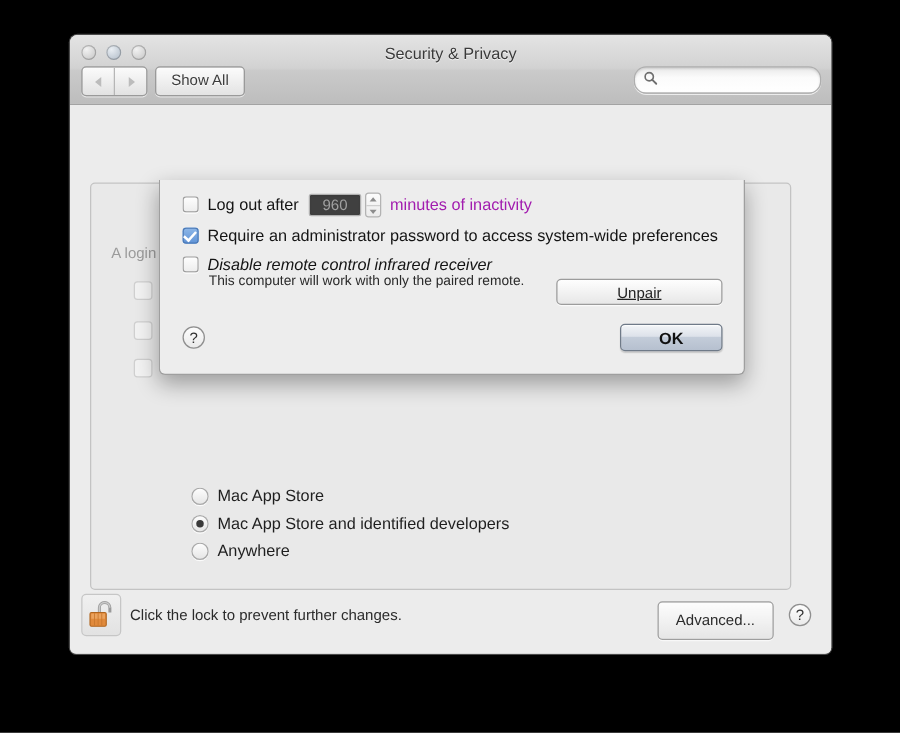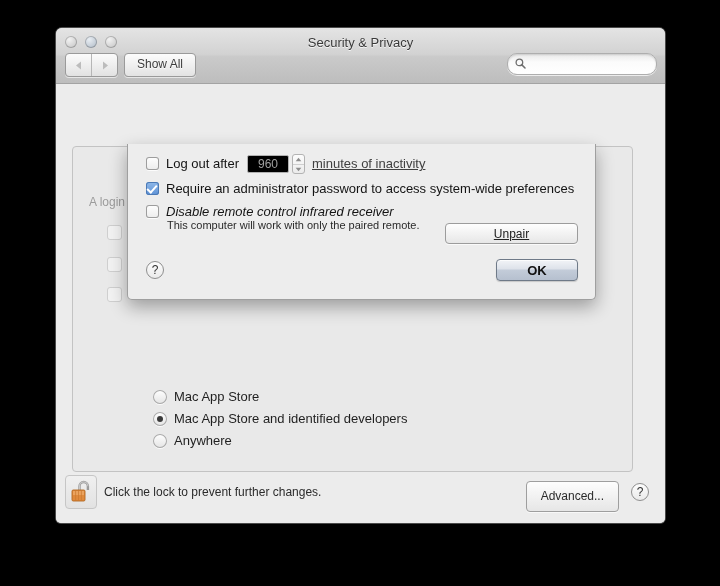--- a/index.html
+++ b/index.html
@@ -305,21 +305,21 @@
     border-width: 0 2px 2px 0;
     transform: rotate(42deg);
   }
 
   #numfield {
     position: absolute;
     left: 119px; top: 11px;
     width: 42px; height: 18px;
     border: 1px solid #b1b1b1;
     border-radius: 2px;
-    background: #000000;
+    background: #404040;
     box-shadow: inset 0 1px 2px rgba(0,0,0,0.10);
     box-sizing: border-box;
     text-align: center;
     line-height: 17px;
     font-size: 12px;
     color: #a0a0a0;
   }
   #stepper {
     position: absolute;
     left: 164px; top: 10px;
@@ -334,22 +334,21 @@
     display: flex;
     align-items: center;
     justify-content: center;
   }
   #stepper .half:first-child { border-bottom: 1px solid #cfcfcf; }
 
   #minutes-label {
     position: absolute;
     left: 184px; top: 12px;
     font-size: 13px;
-    color: #404040;
-    text-decoration: underline;
+    color: #a21caf;
   }
 
   #remote-note {
     position: absolute;
     left: 39px; top: 74px;
     width: 260px;
     font-size: 11px;
     color: #2a2a2a;
     line-height: 14px;
   }

